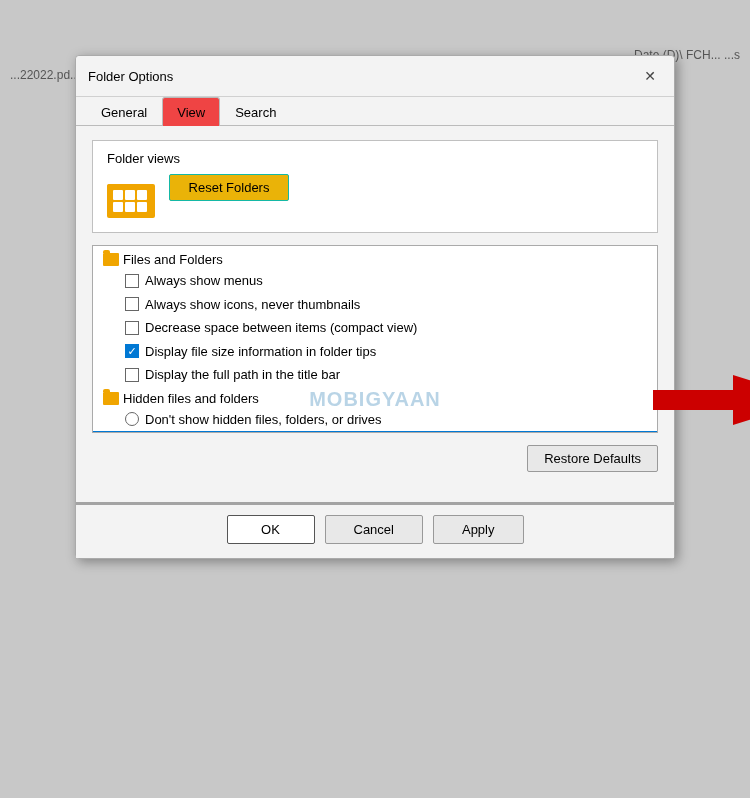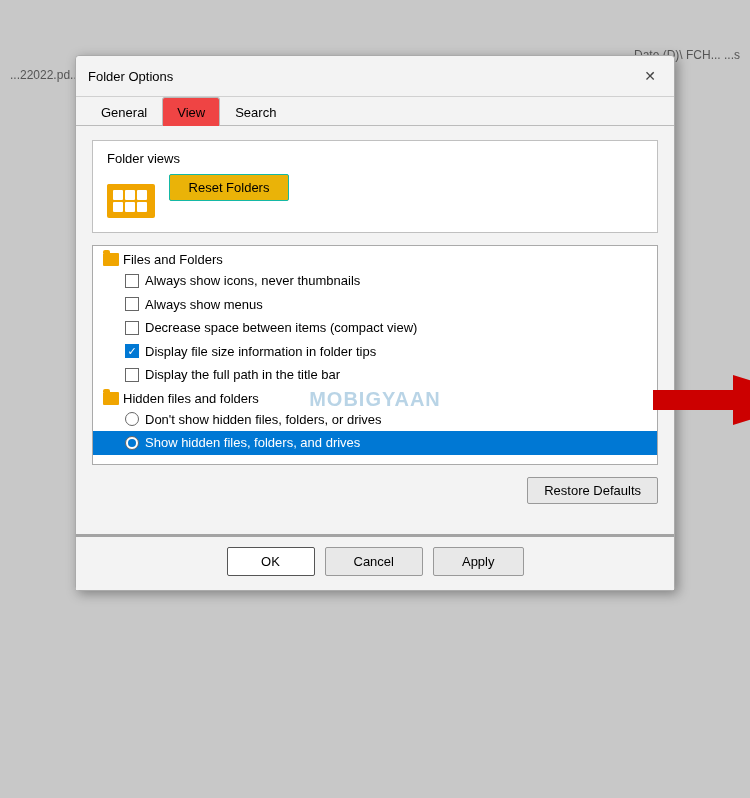--- a/index.html
+++ b/index.html
@@ -194,21 +194,21 @@
 
     
     .advanced-label {
       font-size: 13px;
       margin-bottom: 6px;
       color: #000;
     }
     .tree-box {
       border: 1px solid #aaa;
       background: #fff;
-      height: 220px;
+      height: 188px;
       overflow: hidden;
       position: relative;
       margin-bottom: 12px;
       margin-top: 8px;
     }
     .tree-inner {
       padding: 4px 0 4px 10px;
       height: 100%;
       overflow-y: auto;
     }
@@ -419,26 +419,26 @@
       <div class="tree-box">
         <div class="tree-inner">
 
           <div class="tree-folder-row">
             <div class="mini-folder"></div>
             <span>Files and Folders</span>
           </div>
 
           <div class="tree-item">
             <div class="cb-box"></div>
+            <span>Always show menus</span>
+          </div>
+
+          <div class="tree-item">
+            <div class="cb-box"></div>
             <span>Always show icons, never thumbnails</span>
-          </div>
-
-          <div class="tree-item">
-            <div class="cb-box"></div>
-            <span>Always show menus</span>
           </div>
 
           <div class="tree-item">
             <div class="cb-box"></div>
             <span>Decrease space between items (compact view)</span>
           </div>
 
 
           <div class="tree-item">
             <div class="cb-box checked"></div>

